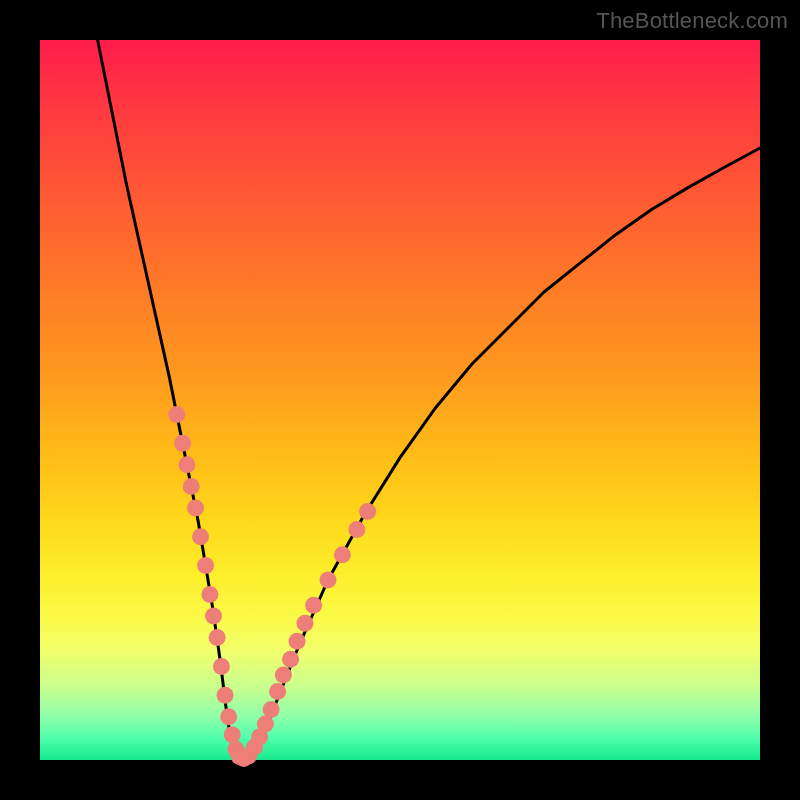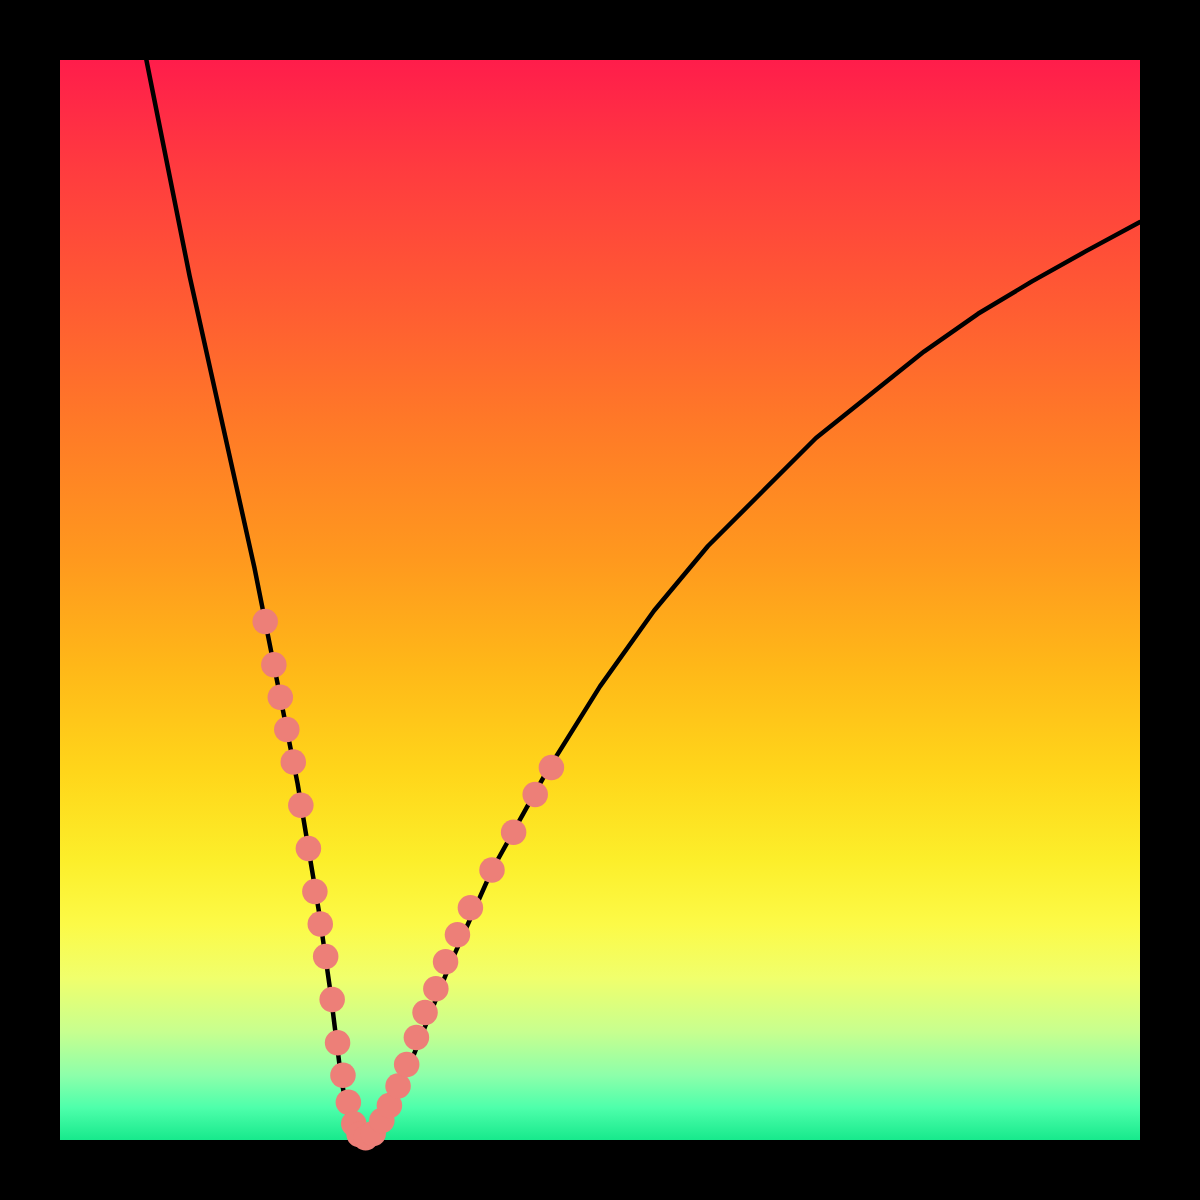--- a/index.html
+++ b/index.html
@@ -95,13 +95,14 @@
         <circle cx="257.04" cy="601.20" r="8.5" fill="#ed7f78" stroke="#d46a64" stroke-width="0"></circle>
         <circle cx="264.96" cy="583.20" r="8.5" fill="#ed7f78" stroke="#d46a64" stroke-width="0"></circle>
         <circle cx="273.60" cy="565.20" r="8.5" fill="#ed7f78" stroke="#d46a64" stroke-width="0"></circle>
         <circle cx="288.00" cy="540.00" r="8.5" fill="#ed7f78" stroke="#d46a64" stroke-width="0"></circle>
         <circle cx="302.40" cy="514.80" r="8.5" fill="#ed7f78" stroke="#d46a64" stroke-width="0"></circle>
         <circle cx="316.80" cy="489.60" r="8.5" fill="#ed7f78" stroke="#d46a64" stroke-width="0"></circle>
         <circle cx="327.60" cy="471.60" r="8.5" fill="#ed7f78" stroke="#d46a64" stroke-width="0"></circle>
       </svg>
   </div>
 
+  <div class="watermark">TheBottleneck.com</div>
 </div>
 
 </body></html>

